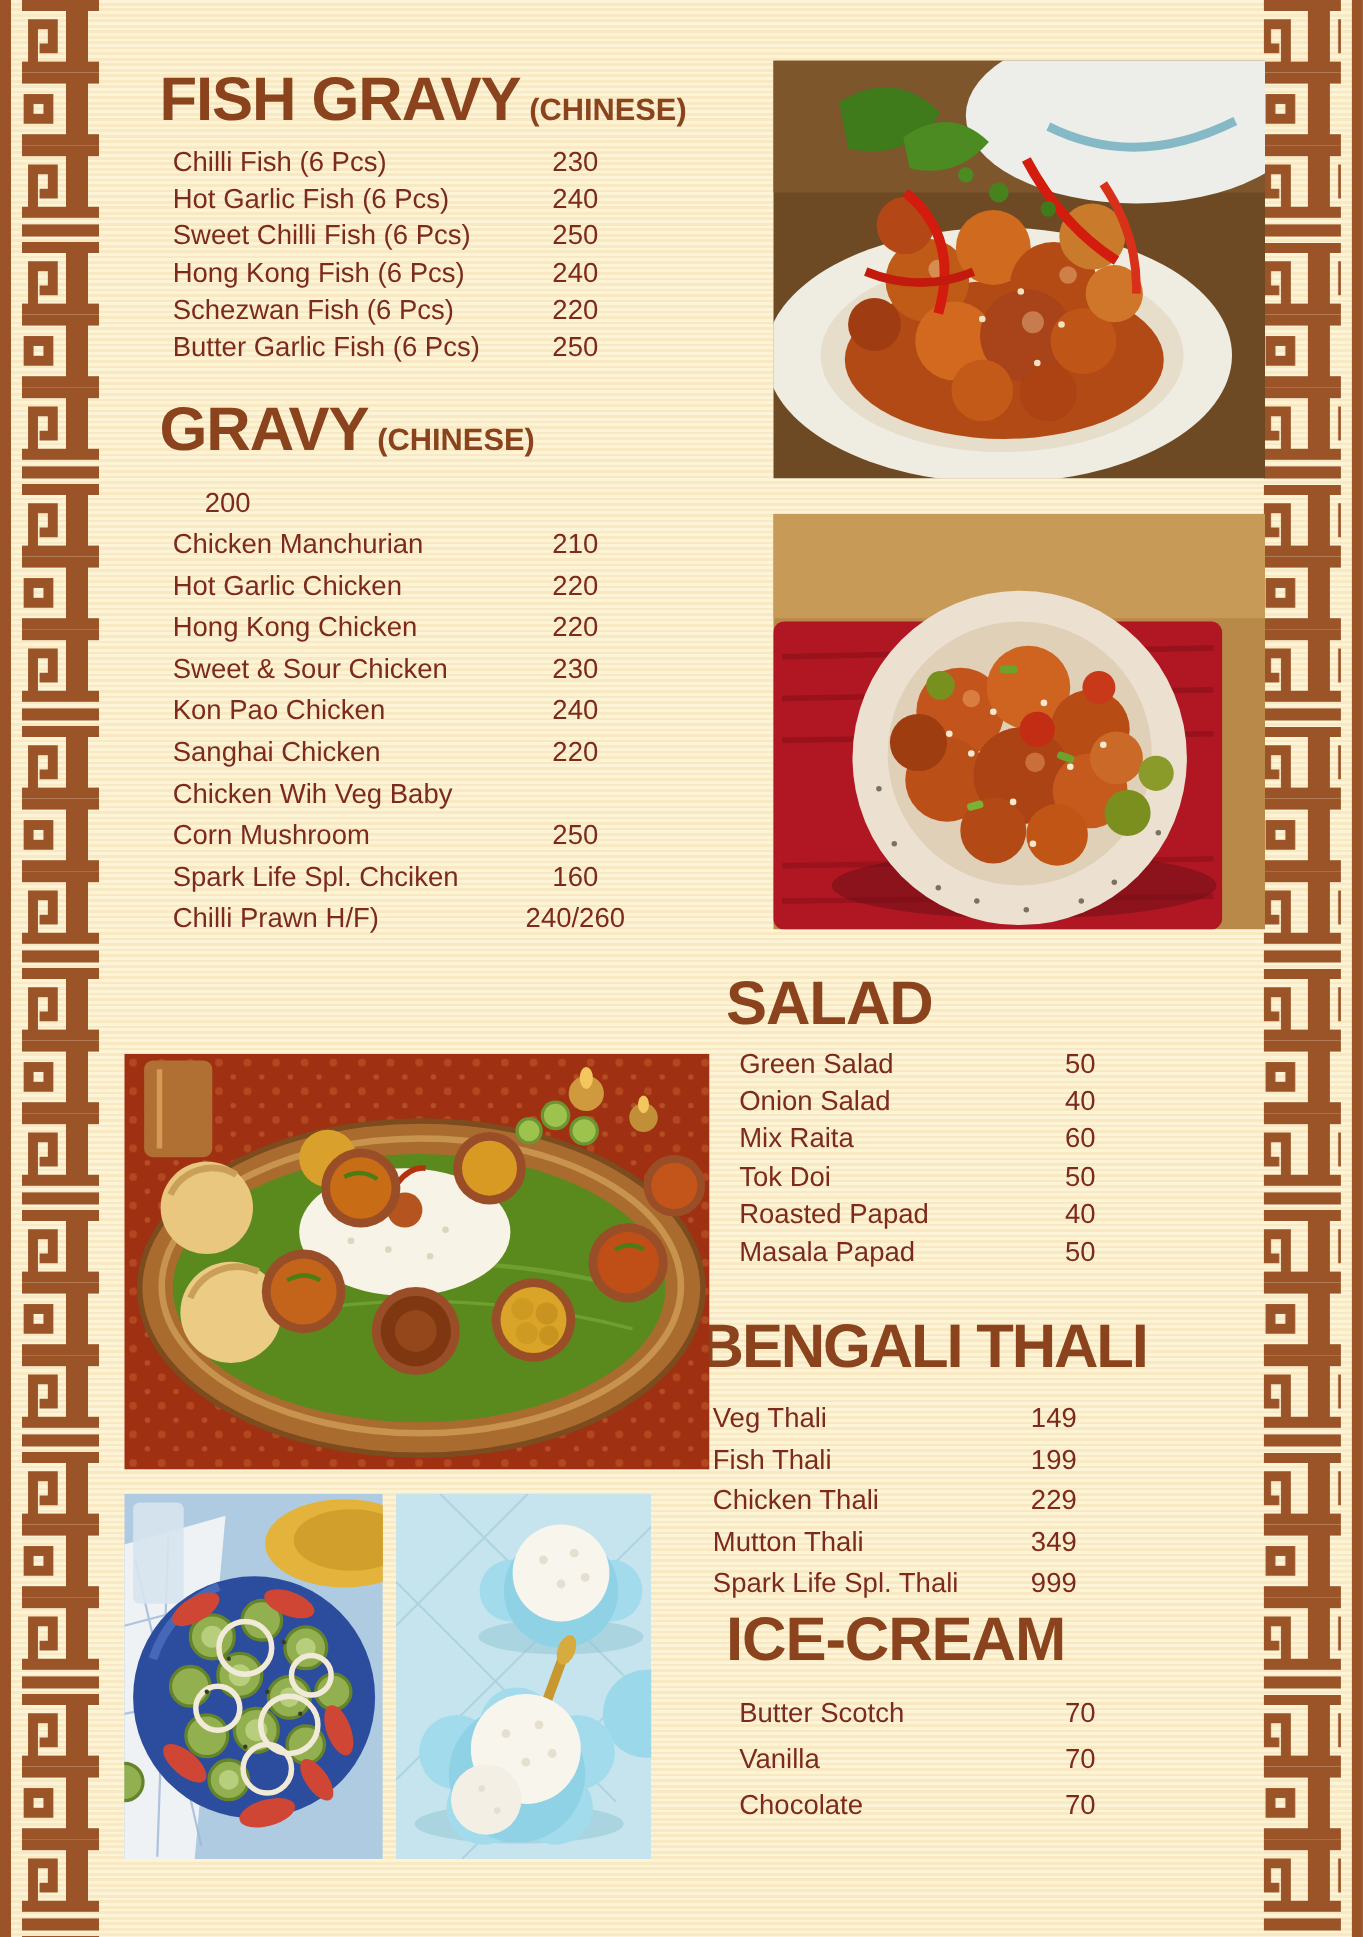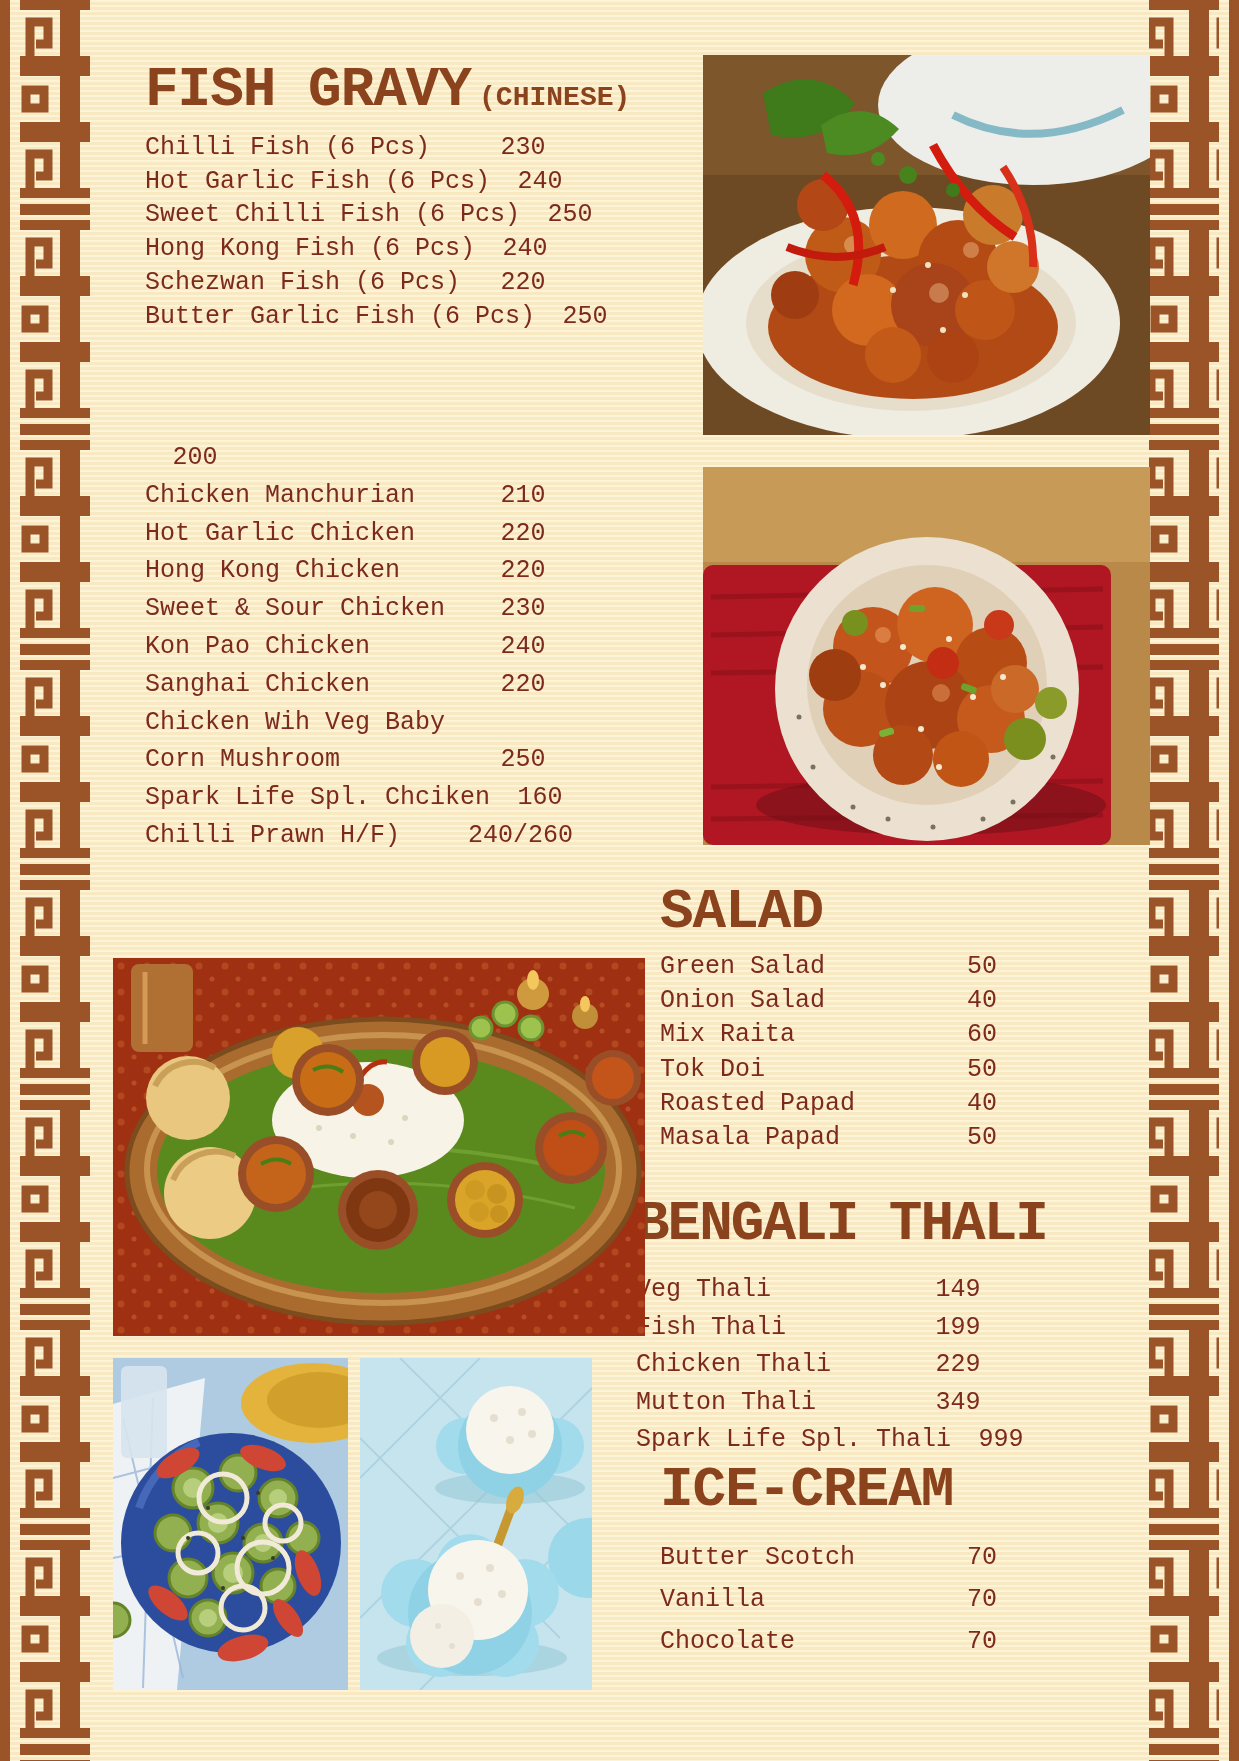--- a/index.html
+++ b/index.html
@@ -1,33 +1,33 @@
 <!DOCTYPE html>
 <html><head>
 <meta charset="utf-8">
 <style>
   html,body{margin:0;padding:0;}
   .page{
     position:relative;
     width:1239px;height:1761px;
     background:repeating-linear-gradient(180deg,#fdf4d8 0px,#fdf4d8 2.5px,#f8e9c2 2.5px,#f8e9c2 5px);
     overflow:hidden;
-    font-family:Liberation Mono, monospace;
+    font-family:Liberation Sans, sans-serif;
   }
   .border-svg{position:absolute;top:0;}
   .border-left{left:0;}
   .border-right{right:0;}
   .sec{position:absolute;}
   .h1{
     margin:0;color:#8a431c;font-weight:bold;
     font-size:56px;line-height:1.15;letter-spacing:-1px;white-space:nowrap;
   }
   .h1 .sub{font-size:28px;font-weight:bold;letter-spacing:0;margin-left:8px;}
   .rows{position:absolute;left:0;right:0;}
-  .row{display:flex;justify-content:space-between;color:#7c2a1c;font-size:25px;}
+  .row{display:flex;justify-content:space-between;color:#7c2a1c;font-size:25px;margin-left:12px;}
   .row .iname{white-space:nowrap;}
   .row .price{text-align:center;min-width:100px;white-space:nowrap;}
   #sec-fish{left:145px;top:58px;width:428px;height:300px;}
   #sec-fish .rows{top:73px;line-height:33.7px;}
   #sec-gravy{left:145px;top:358px;width:428px;height:520px;}
   #sec-gravy .rows{top:81px;line-height:37.8px;}
   #sec-salad{left:660px;top:880px;width:372px;height:263px;}
   #sec-salad .rows{top:70px;line-height:34.2px;}
   #sec-thali{left:636px;top:1192px;width:372px;height:280px;}
   #sec-thali .h1{letter-spacing:-2px;}
@@ -110,20 +110,21 @@
           <span class="price">220</span>
         </div>
         <div class="row">
           <span class="iname">Butter Garlic Fish (6 Pcs)</span>
           <span class="price">250</span>
         </div>
       </div>
   </section>
 
   <section class="sec" id="sec-gravy">
+    <h1 class="h1"><span>GRAVY</span><span class="sub">(CHINESE)</span></h1>
     <div class="rows">
         <div class="row">
           <span class="price">200</span>
         </div>
         <div class="row">
           <span class="iname">Chicken Manchurian</span>
           <span class="price">210</span>
         </div>
         <div class="row">
           <span class="iname">Hot Garlic Chicken</span>

